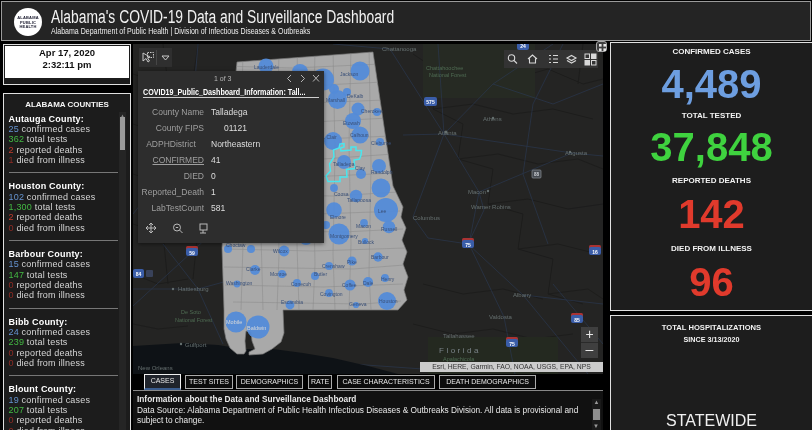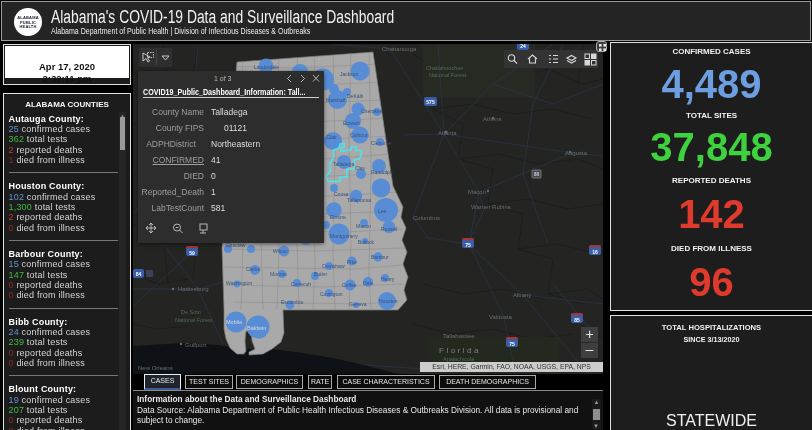--- a/index.html
+++ b/index.html
@@ -14,21 +14,21 @@
 
   <div class="abs" style="left:1px;top:1px;width:810px;height:40px;background:#242424;border:1px solid #9a9a9a;">
     <div class="abs" style="left:12px;top:6px;width:28px;height:28px;border-radius:50%;background:#fff;">
       <div style="font-size:4px;font-weight:bold;color:#1a1a2e;text-align:center;margin-top:8px;line-height:4.5px;letter-spacing:0.2px;">ALABAMA<br>PUBLIC<br>HEALTH</div>
     </div>
     <div class="abs" style="left:49px;top:5px;font-size:18px;color:#f2f2f2;transform:scaleX(0.77);transform-origin:left top;white-space:nowrap;">Alabama's COVID-19 Data and Surveillance Dashboard</div>
     <div class="abs" style="left:49px;top:24px;font-size:9px;color:#ededed;transform:scaleX(0.78);transform-origin:left top;white-space:nowrap;">Alabama Department of Public Health | Division of Infectious Diseases &amp; Outbreaks</div>
   </div>
 
   <div class="abs" style="left:3px;top:44px;width:128px;height:41px;background:#1c1c1c;border:1px solid #e0e0e0;">
-    <div class="abs" style="left:1px;top:1px;width:124px;height:32px;background:#fff;color:#111;font-size:9.5px;font-weight:600;text-align:center;padding-top:15px;line-height:11.5px;">Apr 17, 2020<br>2:32:11 pm</div>
+    <div class="abs" style="left:1px;top:1px;width:124px;height:32px;background:#fff;color:#111;font-size:9.5px;font-weight:600;text-align:center;padding-top:1px;line-height:11.5px;">Apr 17, 2020<br>2:32:11 pm</div>
   </div>
 
   <div class="abs" style="left:3px;top:92.5px;width:128px;height:337.5px;background:#1c1c1c;border:1px solid #e0e0e0;border-bottom:none;overflow:hidden;">
     <div style="text-align:center;color:#f5f5f5;font-weight:bold;font-size:8px;margin-top:6px;">ALABAMA COUNTIES</div>
     <div id="countylist" style="margin:5px 12px 0 4.5px;font-size:9px;letter-spacing:0.2px;line-height:10.35px;color:#d6d6d6;">
       <div style="font-weight:bold;color:#fff;">Autauga County:</div>
       <div><span style="color:#6593cf;">25</span> confirmed cases</div>
       <div><span style="color:#43b943;">362</span> total tests</div>
       <div><span style="color:#c33a2c;">2</span> reported deaths</div>
       <div><span style="color:#8f2b24;">1</span> died from illness</div>
@@ -406,21 +406,21 @@
 
   <div class="abs" style="left:133px;top:390px;width:470px;height:40px;background:#111;border-top:1px solid #888;color:#e8e8e8;font-size:8.3px;line-height:10.5px;padding:3px 13px 0 4px;">
     <b>Information about the Data and Surveillance Dashboard</b><br>
     Data Source: Alabama Department of Public Health Infectious Diseases &amp; Outbreaks Division. All data is provisional and subject to change.
     <div class="abs" style="right:2px;top:8px;width:9px;height:32px;background:#1a1a1a;color:#999;font-size:6px;text-align:center;line-height:7px;">▲<div style="width:7px;height:11px;background:#8e8e8e;margin:3px auto;"></div><div style="position:absolute;bottom:1px;left:1px;">▼</div></div>
   </div>
 
   <div class="abs" style="left:610px;top:42px;width:202px;height:269px;background:#1d1d1d;border:1px solid #e0e0e0;border-right:none;text-align:center;color:#f2f2f2;">
     <div class="abs" style="top:4px;width:100%;font-size:8px;font-weight:bold;">CONFIRMED CASES</div>
     <div class="abs" style="top:21.5px;width:100%;font-size:40px;font-weight:bold;color:#6d9ee0;line-height:39px;">4,489</div>
-    <div class="abs" style="top:68px;width:100%;font-size:8px;font-weight:bold;">TOTAL SITES</div>
+    <div class="abs" style="top:68px;width:100%;font-size:8px;font-weight:bold;">TOTAL TESTED</div>
     <div class="abs" style="top:85px;width:100%;font-size:40px;font-weight:bold;color:#3fd23f;line-height:39px;">37,848</div>
     <div class="abs" style="top:133px;width:100%;font-size:8px;font-weight:bold;">REPORTED DEATHS</div>
     <div class="abs" style="top:152px;width:100%;font-size:40px;font-weight:bold;color:#e03a2c;line-height:39px;">142</div>
     <div class="abs" style="top:201px;width:100%;font-size:8px;font-weight:bold;">DIED FROM ILLNESS</div>
     <div class="abs" style="top:220px;width:100%;font-size:40px;font-weight:bold;color:#e03a2c;line-height:39px;">96</div>
   </div>
   <div class="abs" style="left:610px;top:315px;width:202px;height:115px;background:#1d1d1d;border:1px solid #e0e0e0;border-right:none;border-bottom:none;text-align:center;color:#f2f2f2;">
     <div class="abs" style="top:7px;width:100%;font-size:7.6px;font-weight:bold;">TOTAL HOSPITALIZATIONS</div>
     <div class="abs" style="top:19px;width:100%;font-size:7.2px;font-weight:bold;">SINCE 3/13/2020</div>
     <div class="abs" style="top:96px;width:100%;font-size:16px;color:#f0f0f0;">STATEWIDE</div>

